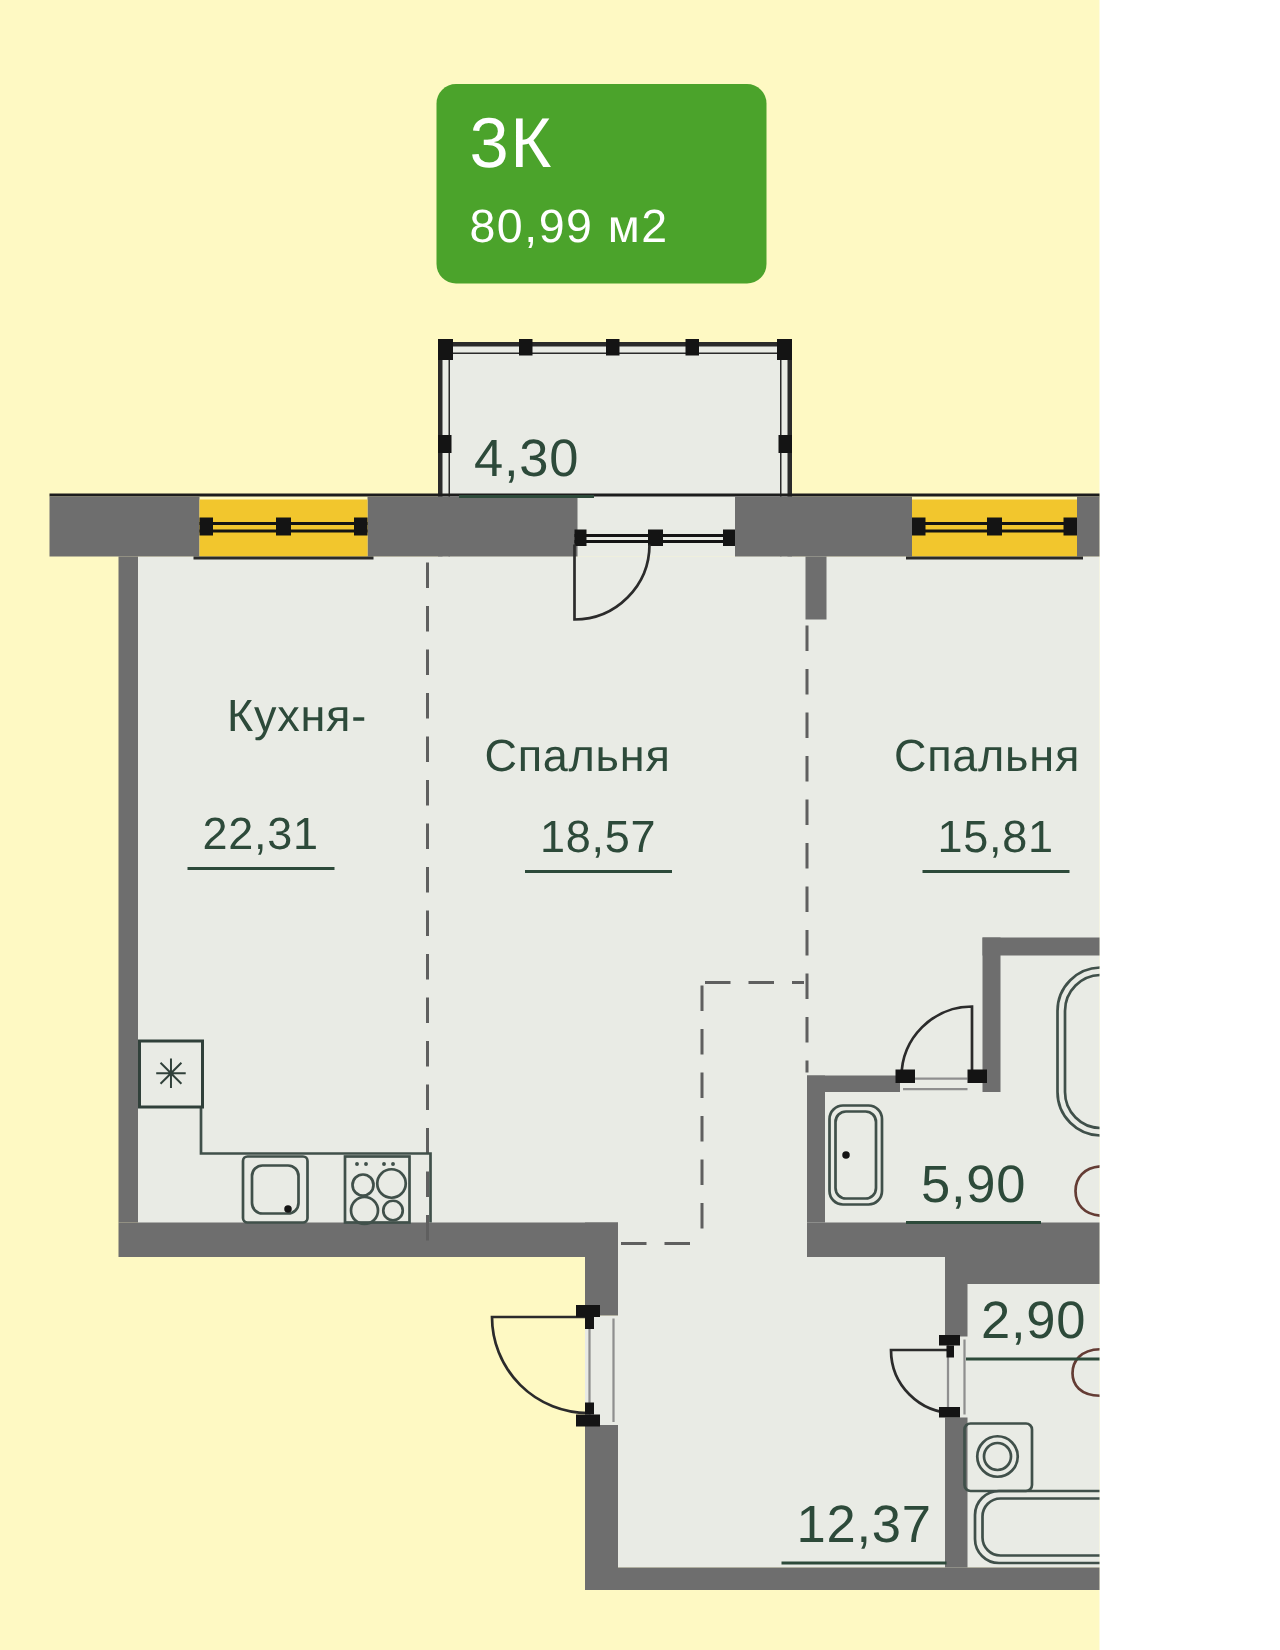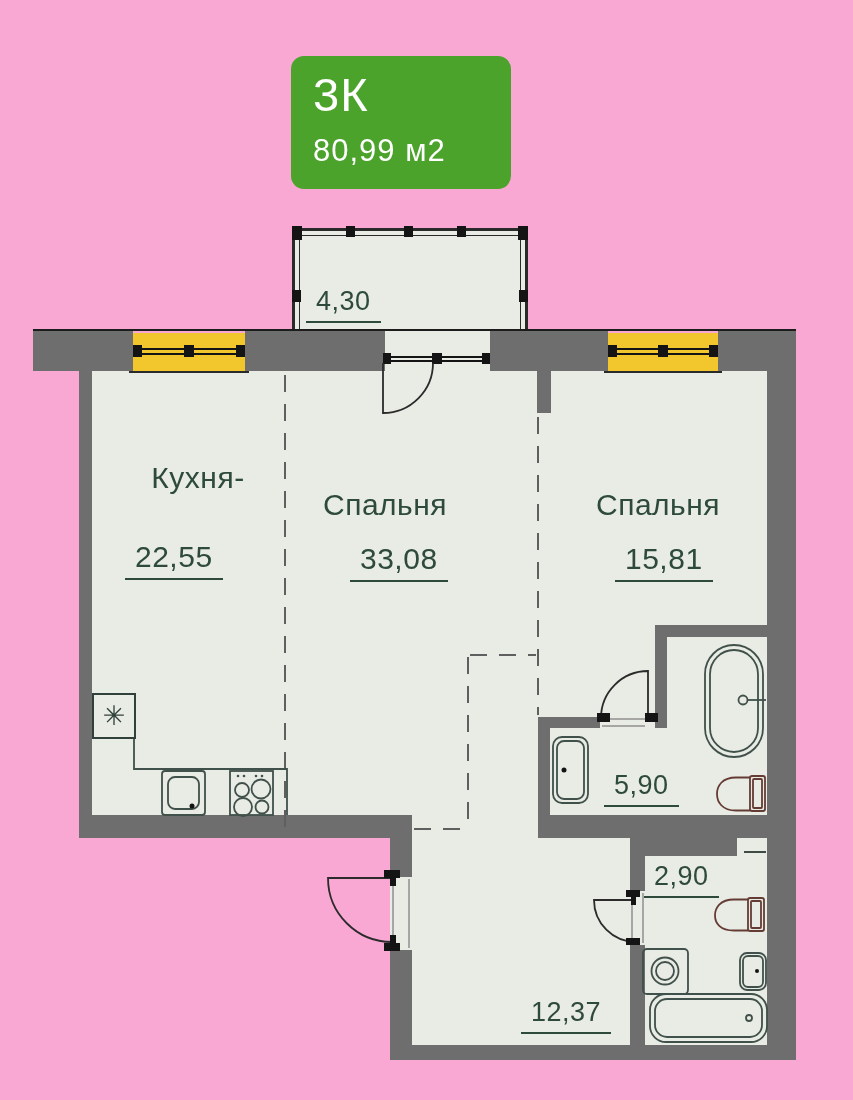--- a/index.html
+++ b/index.html
@@ -6,21 +6,21 @@
     --wall:#6e6e6e;
     --floor:#e9ebe5;
     --yellow:#f2c62d;
     --green:#4ba32b;
     --label:#2d4a3a;
     --toilet:#643c34;
     --frame:#1c1c1c;
   }
   html,body{margin:0;padding:0;background:#ffffff;}
   .stage{
-    position:relative;width:853px;height:1100px;background:#f9a8d4;overflow:hidden;
+    position:relative;width:733px;height:1100px;background:#fef9c3;overflow:hidden;
     font-family:"Liberation Sans","DejaVu Sans",sans-serif;
   }
   .abs{position:absolute;}
   .wall{position:absolute;background:var(--wall);}
   .floor{position:absolute;background:var(--floor);}
   .badge{
     position:absolute;left:291px;top:56px;width:220px;height:133px;
     background:var(--green);border-radius:13px;color:#ffffff;
     padding-left:22px;box-sizing:border-box;
   }
@@ -38,21 +38,21 @@
   .ywin{position:absolute;background:var(--yellow);top:333px;height:38px;}
   .sill{position:absolute;background:#2a2a2a;height:2px;}
   .room-label{
     position:absolute;color:var(--label);font-size:30px;letter-spacing:.5px;
     text-align:center;line-height:35px;white-space:nowrap;
   }
   .room-area{
     position:absolute;color:var(--label);font-size:30px;letter-spacing:.5px;
     border-bottom:2px solid var(--label);padding:0 10px 4px;white-space:nowrap;
   }
-  .room-area.small{font-size:27px;}
+  .room-area.small{font-size:35px;}
   .vent-glyph{
     position:absolute;left:93px;top:699px;width:42px;text-align:center;
     color:#30403a;font-size:27px;line-height:34px;
   }
   svg{position:absolute;left:0;top:0;}
 </style>
 </head>
 <body>
 
 <div class="stage">
@@ -227,24 +227,24 @@
     </g>
   </svg>
 
   <div class="vent-glyph">✳</div>
 
   <div class="room-area small" style="left:306px;top:286px">4,30</div>
 
   <div class="room-label" style="left:100px;top:460px;width:196px">
     <div>Кухня-</div>
   </div>
-  <div class="room-area" style="left:125px;top:540px">22,55</div>
+  <div class="room-area" style="left:125px;top:540px">22,31</div>
 
   <div class="room-label" style="left:310px;top:487px;width:150px">Спальня</div>
-  <div class="room-area" style="left:350px;top:542px">33,08</div>
+  <div class="room-area" style="left:350px;top:542px">18,57</div>
 
   <div class="room-label" style="left:583px;top:487px;width:150px">Спальня</div>
   <div class="room-area" style="left:615px;top:542px">15,81</div>
 
   <div class="room-area small" style="left:604px;top:770px">5,90</div>
   <div class="room-area small" style="left:644px;top:861px">2,90</div>
   <div class="room-area small" style="left:521px;top:997px">12,37</div>
 
 </div>
 

